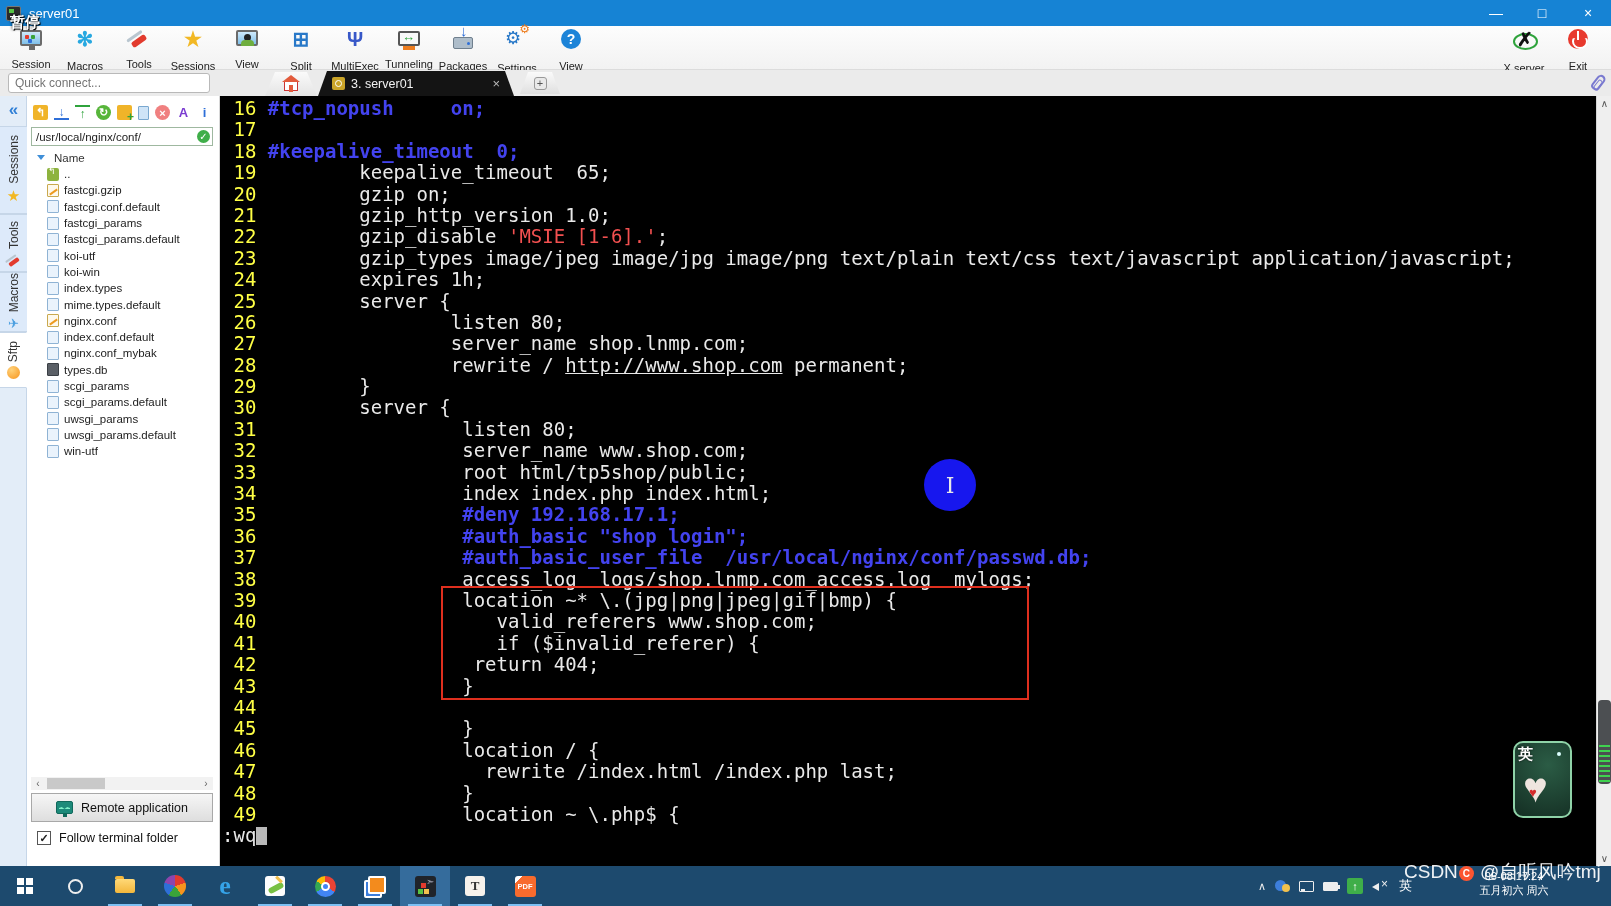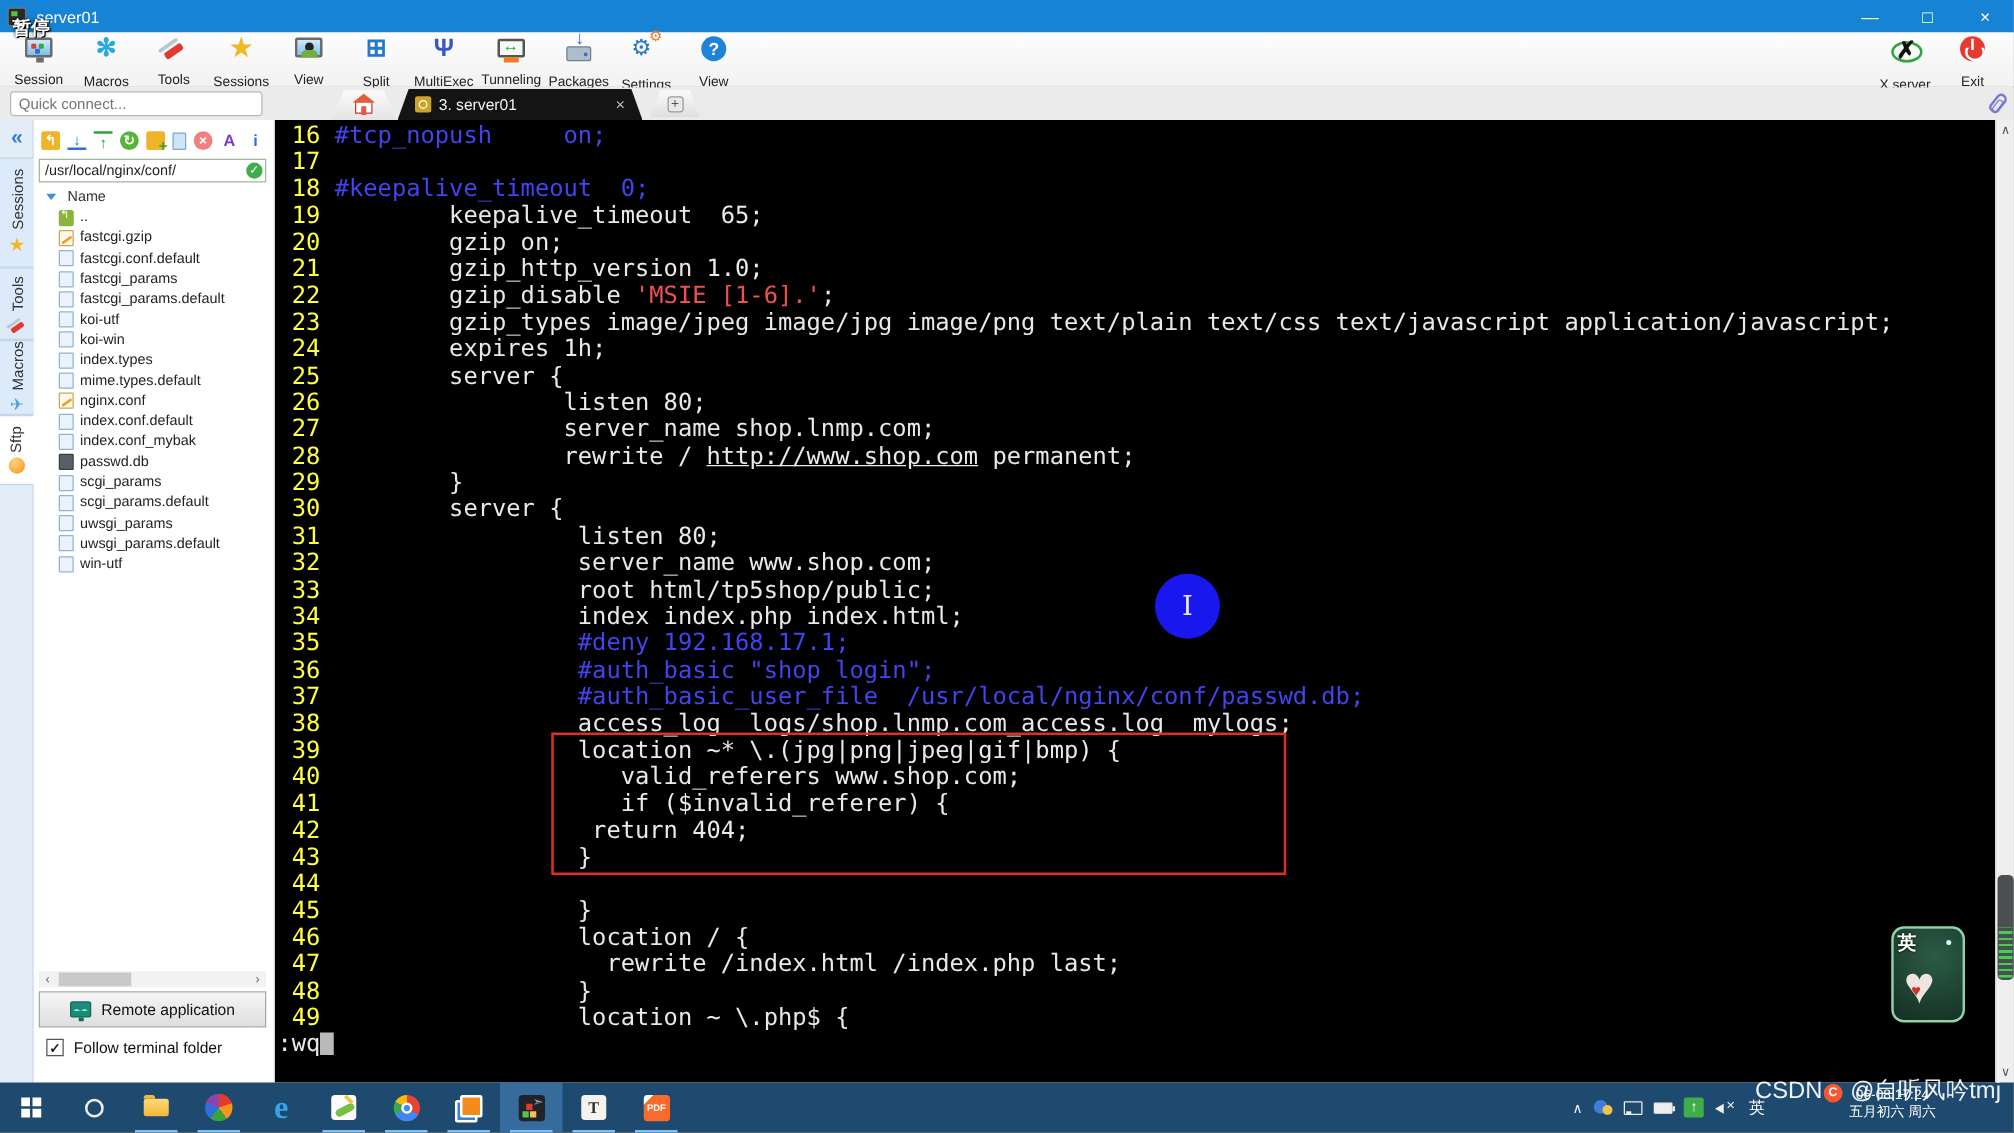--- a/index.html
+++ b/index.html
@@ -128,21 +128,21 @@
   .chk { width:14px; height:14px; background:#fff; border:1px solid #555; display:flex; align-items:center; justify-content:center;
     color:#222; font-size:11px; font-weight:bold; }
 
   
   .terminal { position:absolute; left:220px; top:96px; width:1376px; height:770px; background:#000; overflow:hidden; }
   .term-pre { position:absolute; left:2px; top:2px; font-family:"DejaVu Sans Mono", monospace; font-size:19px;
     line-height:21.4px; white-space:pre; }
   .trow { height:21.4px; }
   .ln { color:#ffff45; }
   .seg-t { color:#e9e9e9; }
-  .seg-c { color:#4343ef; }
+  .seg-c { color:#4343ef;font-weight:bold; }
   .seg-s { color:#f25050; }
   .seg-u { color:#e9e9e9; text-decoration:underline; }
   .status-row { color:#e9e9e9; }
   .curs { display:inline-block; width:11px; height:18px; background:#b9b9b9; vertical-align:-3px; }
 
   .red-box { position:absolute; left:441px; top:586px; width:588px; height:114px; border:2px solid #df2f1e; z-index:20; }
   .blue-cursor { position:absolute; left:924px; top:459px; width:52px; height:52px; border-radius:50%; background:#1717ee;
     z-index:21; display:flex; align-items:center; justify-content:center; }
   .blue-cursor span { color:#e8e8e8; font-family:"DejaVu Serif", serif; font-size:22px; }
 
@@ -410,25 +410,25 @@
         <div class="frow">
           <span class="fic fic-file-edited"></span>
           <span>nginx.conf</span>
         </div>
         <div class="frow">
           <span class="fic fic-file"></span>
           <span>index.conf.default</span>
         </div>
         <div class="frow">
           <span class="fic fic-file"></span>
-          <span>index.conf_mybak</span>
+          <span>nginx.conf_mybak</span>
         </div>
         <div class="frow">
           <span class="fic fic-file-dark"></span>
-          <span>passwd.db</span>
+          <span>types.db</span>
         </div>
         <div class="frow">
           <span class="fic fic-file"></span>
           <span>scgi_params</span>
         </div>
         <div class="frow">
           <span class="fic fic-file"></span>
           <span>scgi_params.default</span>
         </div>
         <div class="frow">

